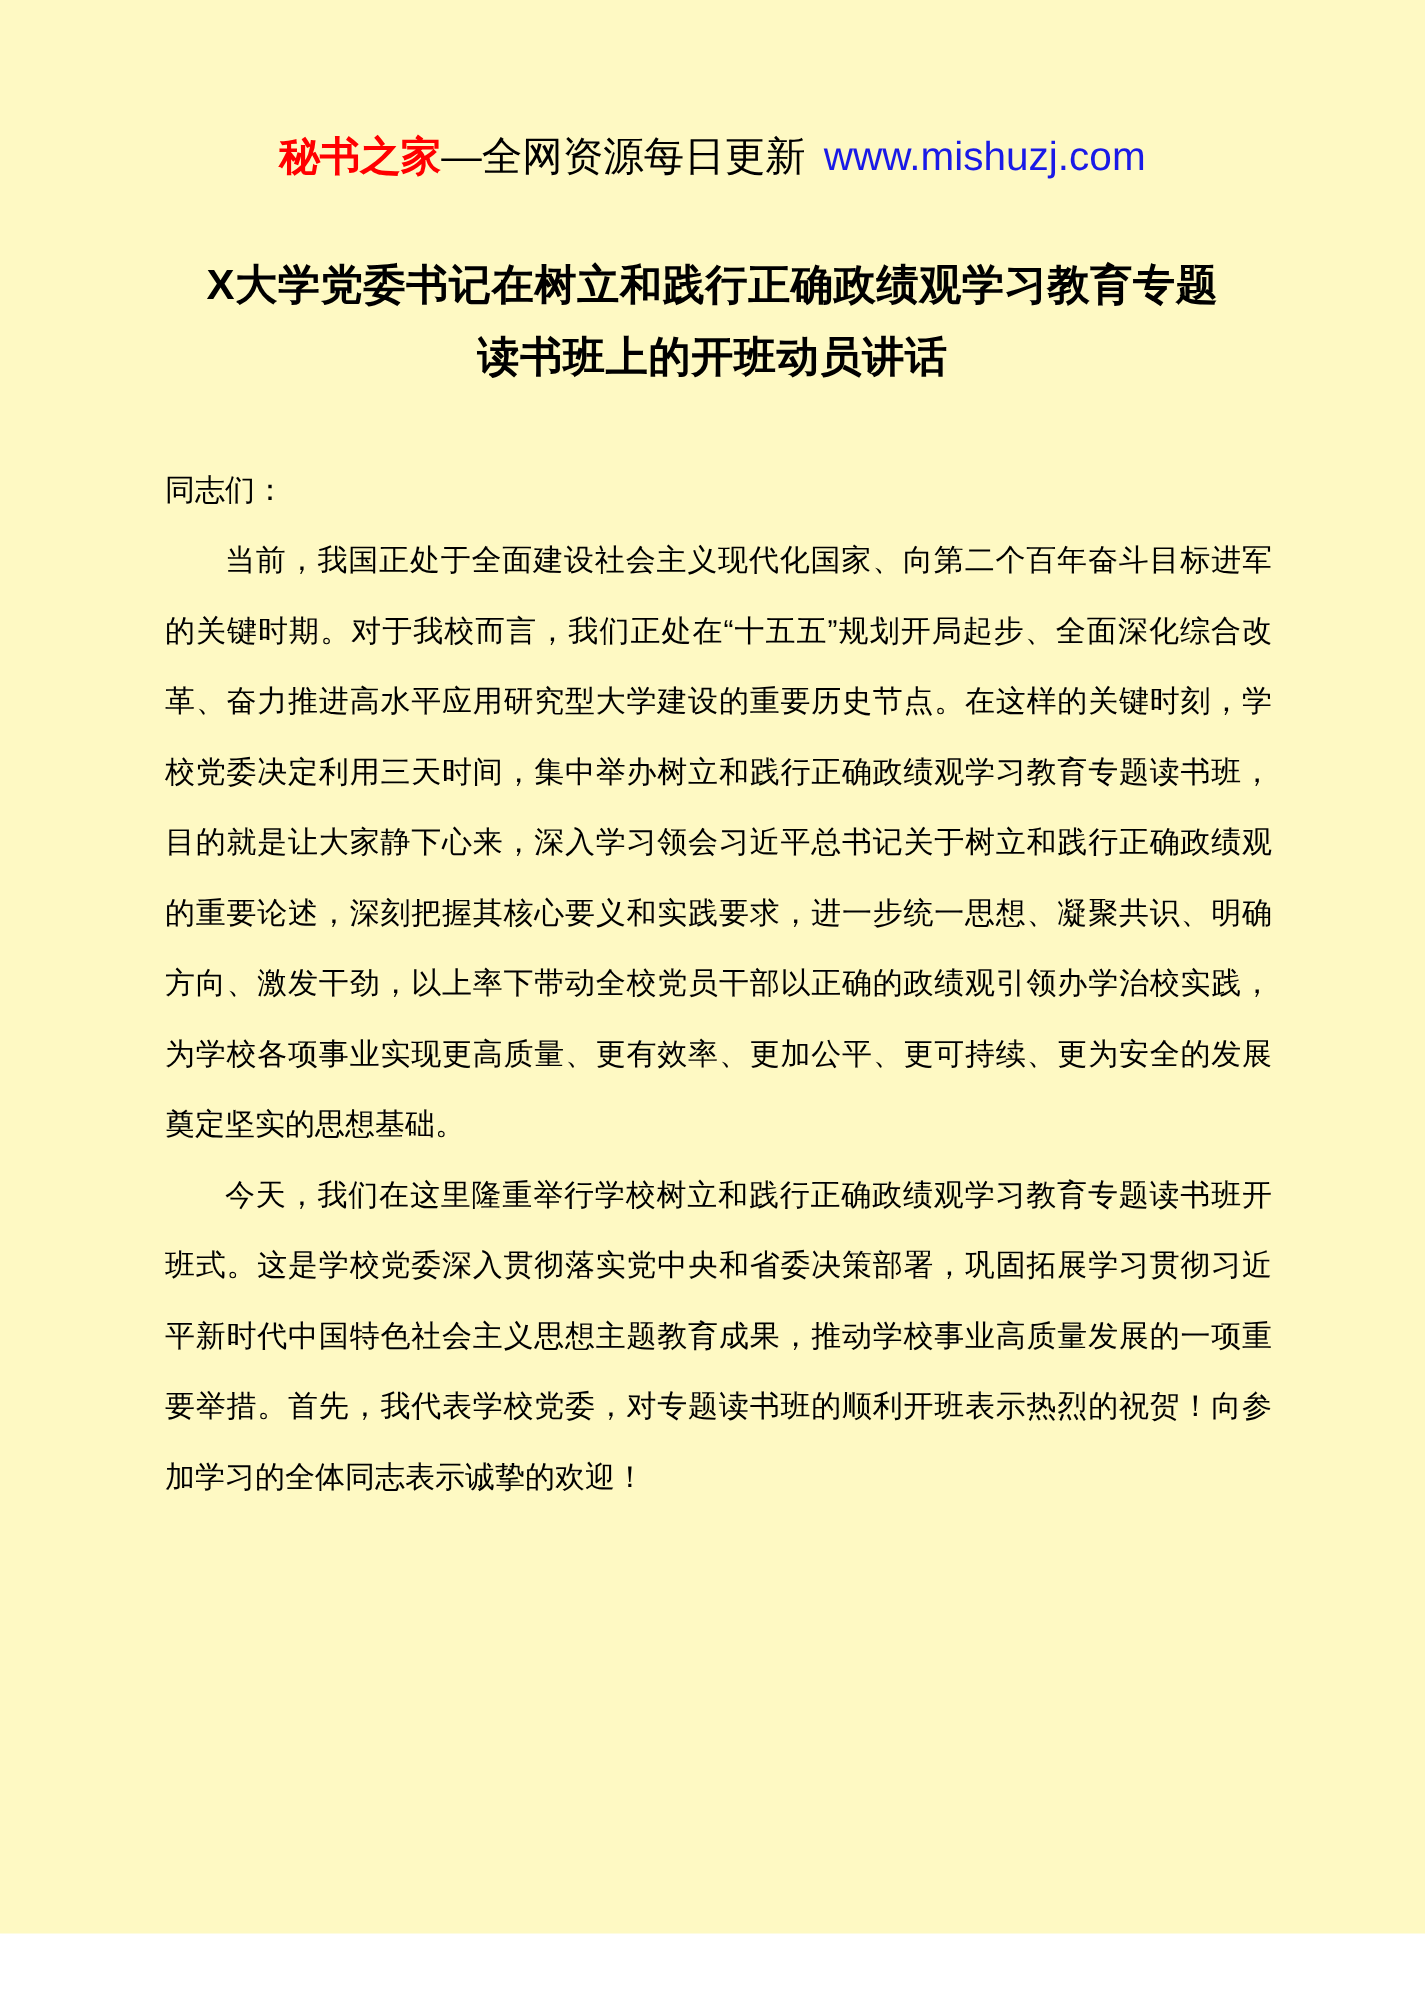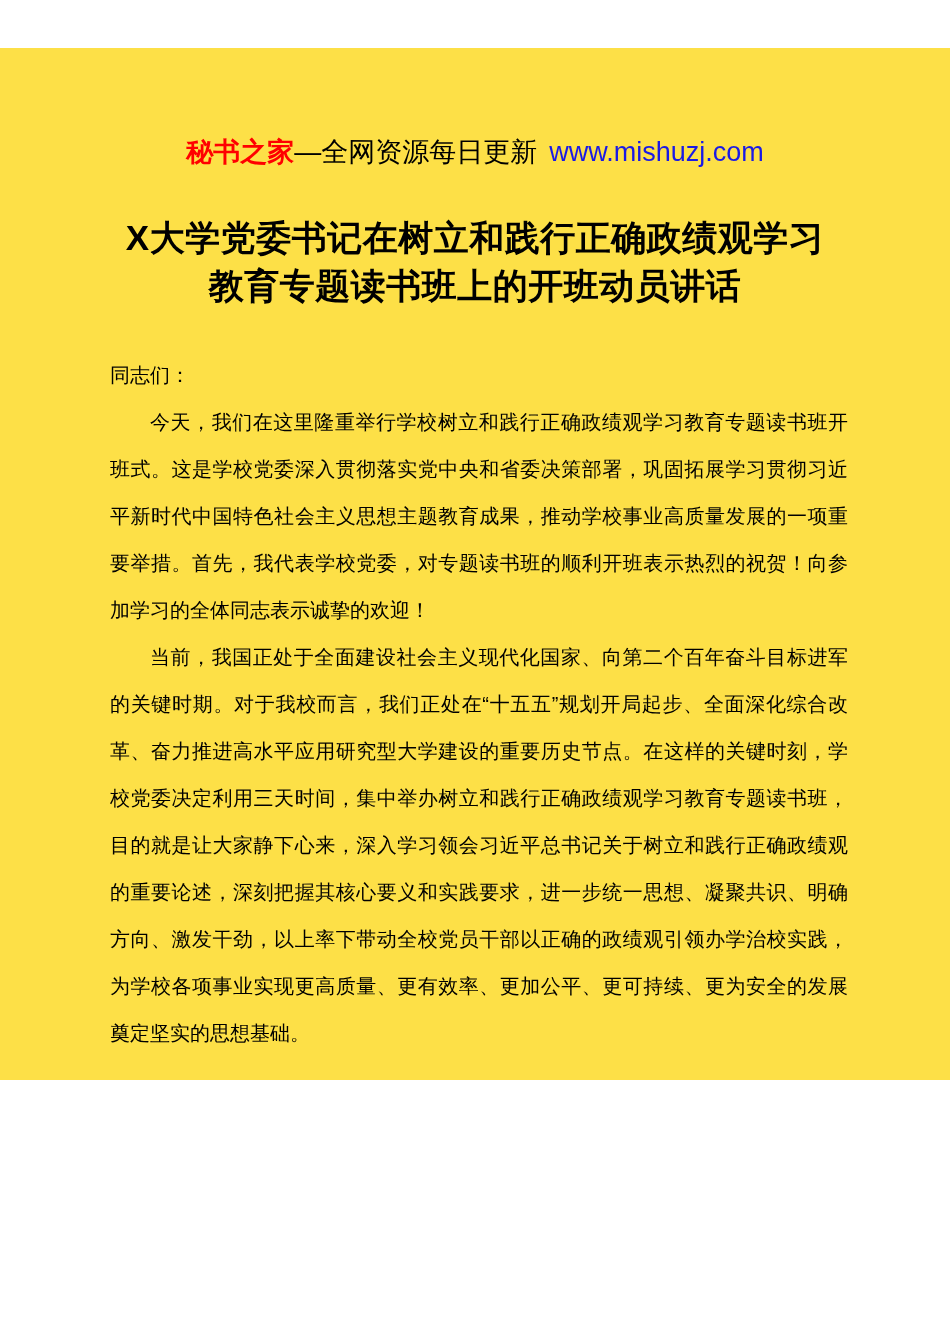--- a/index.html
+++ b/index.html
@@ -9,24 +9,23 @@
   }
   body {
     width: 950px;
     height: 1344px;
     overflow: hidden;
     font-family: "Liberation Sans", sans-serif;
     color: #000000;
   }
   .page {
     width: 950px;
-    height: 1032px;
-    background: #fde047;
+    height: 1289px;
+    background: #fef9c3;
     box-sizing: border-box;
-    margin-top: 48px;
   }
   .banner {
     padding-top: 88px;
     text-align: center;
     font-size: 27px;
     line-height: 32px;
     white-space: nowrap;
   }
   .banner .brand {
     color: #ff0000;
@@ -39,21 +38,21 @@
   }
   .banner .url {
     color: #1a1ae6;
     margin-left: 12px;
     font-weight: 400;
     cursor: pointer;
   }
   .title {
     max-width: 700px;
     margin: 46px auto 0 auto;
-    font-size: 35px;
+    font-size: 28px;
     line-height: 48px;
     font-weight: 700;
     text-align: center;
     letter-spacing: 0.5px;
   }
   .content {
     margin: 42px 102px 0 110px; 
     font-size: 20px;
     line-height: 47px;
     text-align: justify;
@@ -72,17 +71,17 @@
 <div class="page">
 
   <div class="banner">
     <span class="brand">秘书之家</span><span class="dash">—</span><span class="tagline">全网资源每日更新</span><span class="url">www.mishuzj.com</span>
   </div>
 
   <h1 class="title">X大学党委书记在树立和践行正确政绩观学习教育专题读书班上的开班动员讲话</h1>
 
   <div class="content">
     <p class="salutation">同志们：</p>
+    <p class="para">当前，我国正处于全面建设社会主义现代化国家、向第二个百年奋斗目标进军的关键时期。对于我校而言，我们正处在“十五五”规划开局起步、全面深化综合改革、奋力推进高水平应用研究型大学建设的重要历史节点。在这样的关键时刻，学校党委决定利用三天时间，集中举办树立和践行正确政绩观学习教育专题读书班，目的就是让大家静下心来，深入学习领会习近平总书记关于树立和践行正确政绩观的重要论述，深刻把握其核心要义和实践要求，进一步统一思想、凝聚共识、明确方向、激发干劲，以上率下带动全校党员干部以正确的政绩观引领办学治校实践，为学校各项事业实现更高质量、更有效率、更加公平、更可持续、更为安全的发展奠定坚实的思想基础。</p>
     <p class="para">今天，我们在这里隆重举行学校树立和践行正确政绩观学习教育专题读书班开班式。这是学校党委深入贯彻落实党中央和省委决策部署，巩固拓展学习贯彻习近平新时代中国特色社会主义思想主题教育成果，推动学校事业高质量发展的一项重要举措。首先，我代表学校党委，对专题读书班的顺利开班表示热烈的祝贺！向参加学习的全体同志表示诚挚的欢迎！</p>
-    <p class="para">当前，我国正处于全面建设社会主义现代化国家、向第二个百年奋斗目标进军的关键时期。对于我校而言，我们正处在“十五五”规划开局起步、全面深化综合改革、奋力推进高水平应用研究型大学建设的重要历史节点。在这样的关键时刻，学校党委决定利用三天时间，集中举办树立和践行正确政绩观学习教育专题读书班，目的就是让大家静下心来，深入学习领会习近平总书记关于树立和践行正确政绩观的重要论述，深刻把握其核心要义和实践要求，进一步统一思想、凝聚共识、明确方向、激发干劲，以上率下带动全校党员干部以正确的政绩观引领办学治校实践，为学校各项事业实现更高质量、更有效率、更加公平、更可持续、更为安全的发展奠定坚实的思想基础。</p>
   </div>
 
 </div>
 
 </body></html>

